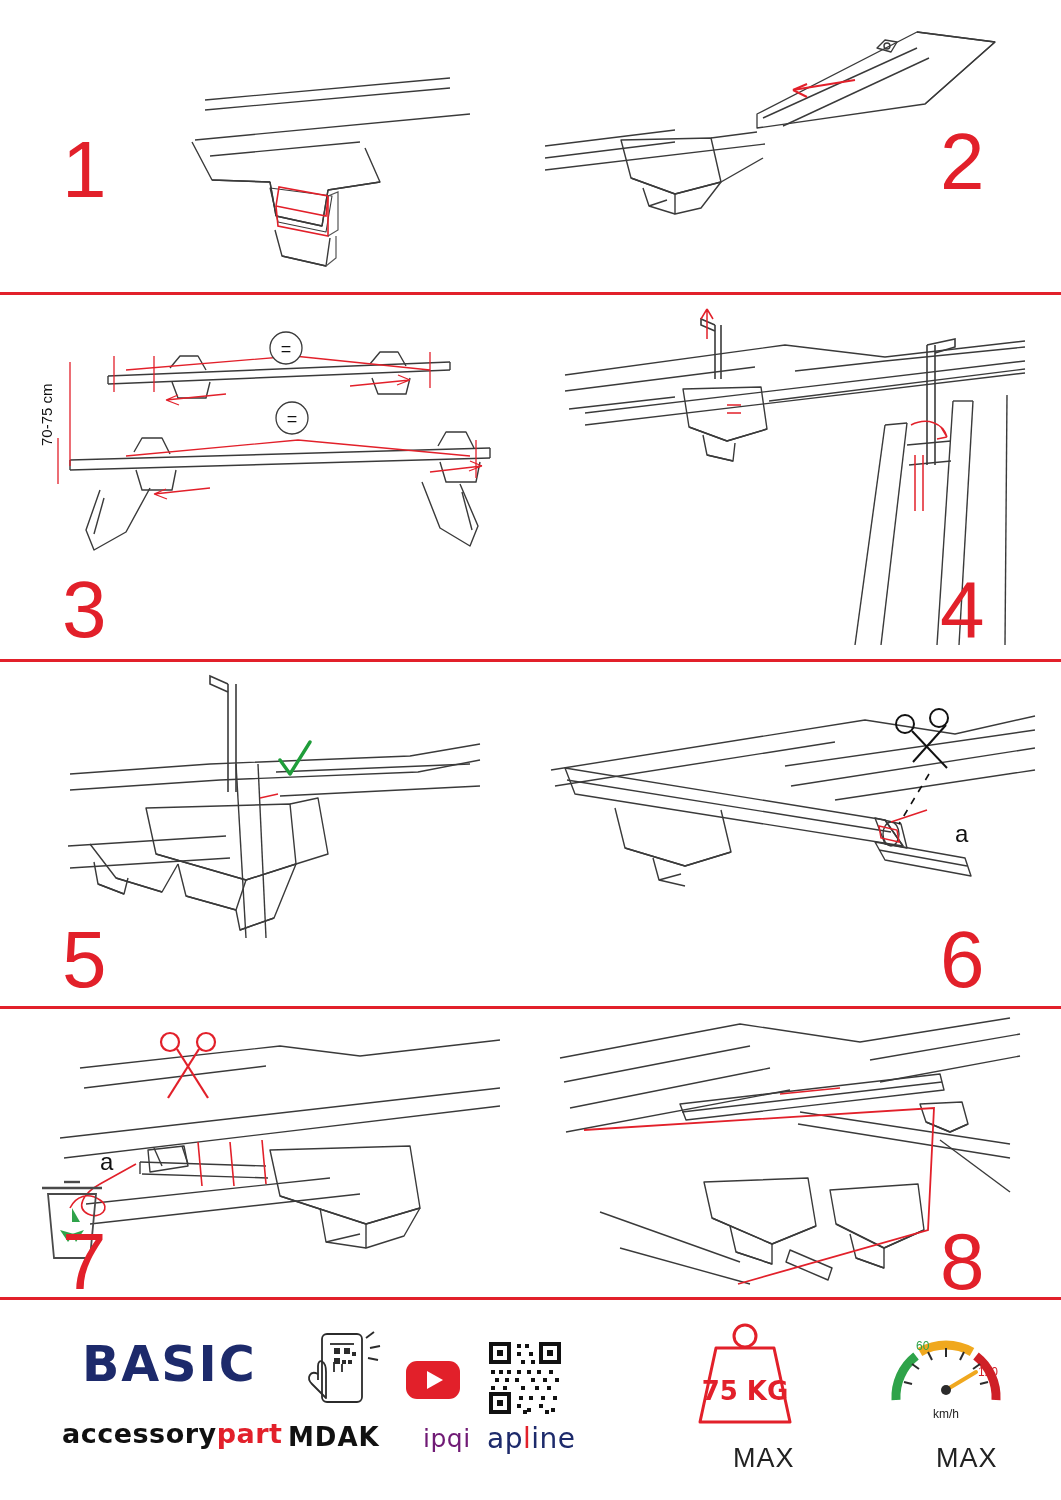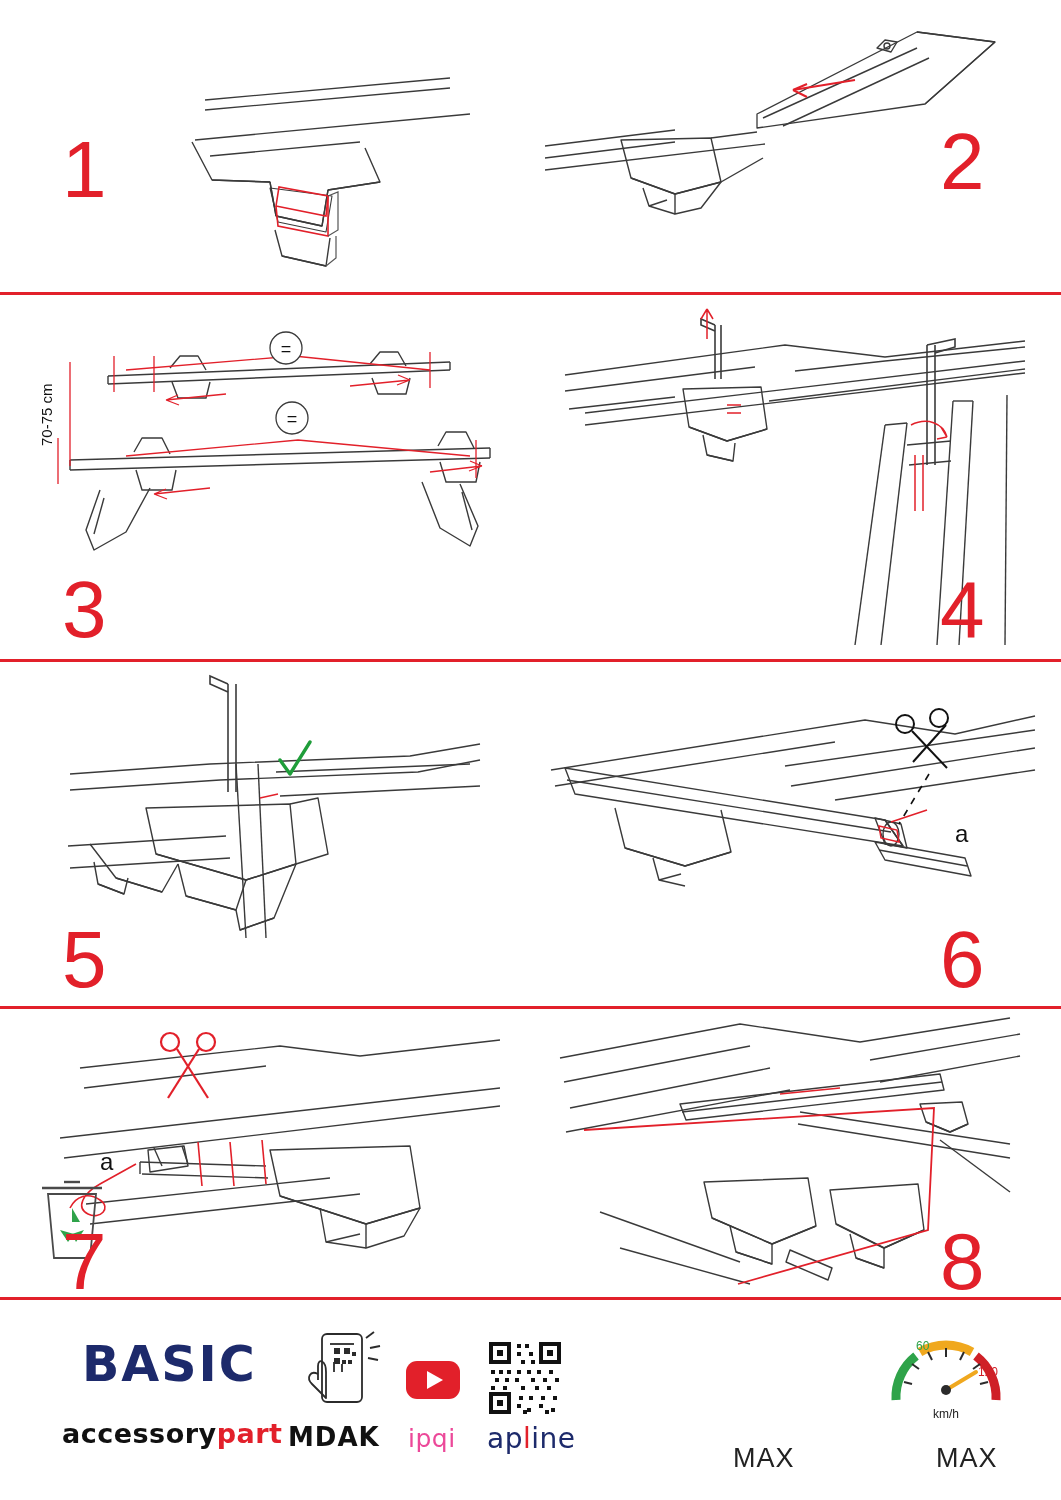--- a/index.html
+++ b/index.html
@@ -84,25 +84,25 @@
     top: 122px;
     font-family: "DejaVu Sans", sans-serif;
     font-size: 26px;
     font-weight: bold;
     color: #111;
     letter-spacing: 1px;
     text-align: center;
   }
   .label-ipqi {
     position: absolute;
-    left: 408px;
+    left: 423px;
     top: 124px;
     font-family: "DejaVu Sans", sans-serif;
     font-size: 25px;
-    color: #ec4899;
+    color: #701a75;
     letter-spacing: 0.5px;
   }
   .label-apline {
     position: absolute;
     left: 487px;
     top: 122px;
     font-family: "DejaVu Sans", sans-serif;
     font-size: 28px;
     color: #1d2a6b;
     letter-spacing: 0.5px;
@@ -609,20 +609,29 @@
             <rect x="64" y="68" width="4" height="4"></rect>
           <rect x="36" y="70" width="4" height="4"></rect>
             <rect x="58" y="70" width="4" height="4"></rect>
         </g>
       </svg>
     </div>
     <div class="label-apline">
       <span>ap</span><span class="rd">l</span><span>ine</span>
     </div>
 
+    <div style="position:absolute; left:680px; top:12px;">
+      <svg width="130" height="120" viewBox="0 0 130 120">
+        <g fill="none" stroke="#e2202a" stroke-width="3" stroke-linejoin="round">
+          <path d="M20 110 L36 36 L94 36 L110 110 Z"></path>
+          <circle cx="65" cy="24" r="11"></circle>
+        </g>
+        <text class="weight-text" x="65" y="88" text-anchor="middle">75 KG</text>
+      </svg>
+    </div>
     <div class="max-label" style="left:712px; top:143px;">MAX</div>
 
     <div style="position:absolute; left:880px; top:16px;">
       <svg width="132" height="112" viewBox="0 0 132 112">
         <g fill="none" stroke-width="9" stroke-linecap="butt">
           <path d="M16 84 A52 52 0 0 1 36 40" stroke="#2fa34a"></path>
           <path d="M40 36 A52 52 0 0 1 92 36" stroke="#f0a81e"></path>
           <path d="M96 40 A52 52 0 0 1 116 84" stroke="#cf2027"></path>
         </g>
         <g stroke="#2b2b2b" stroke-width="2">

